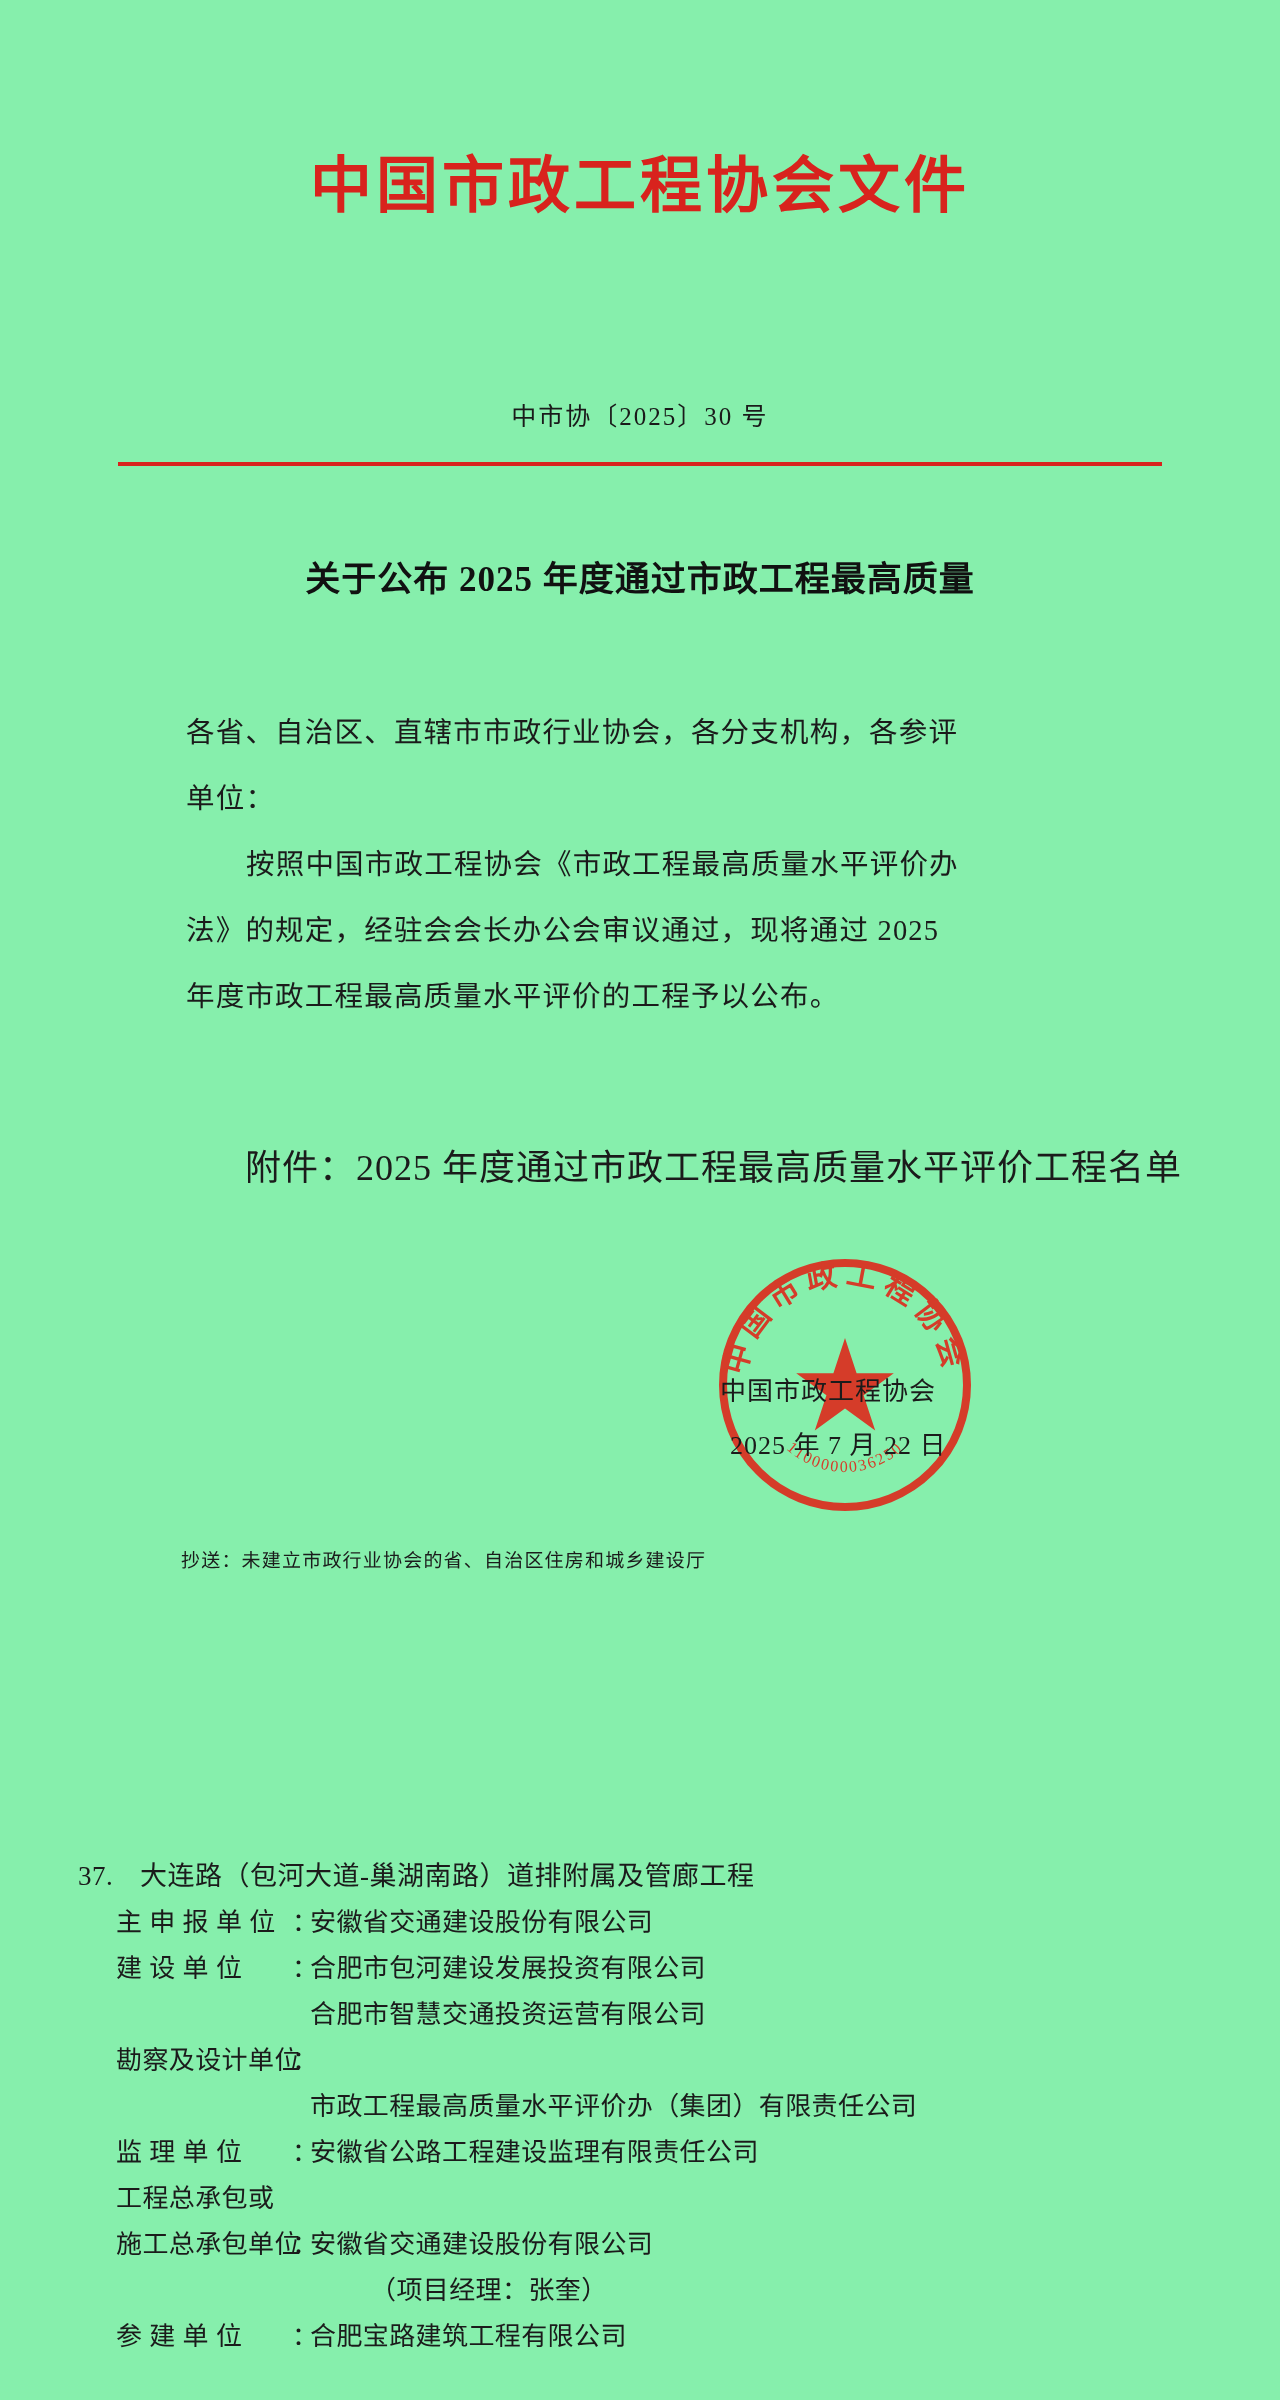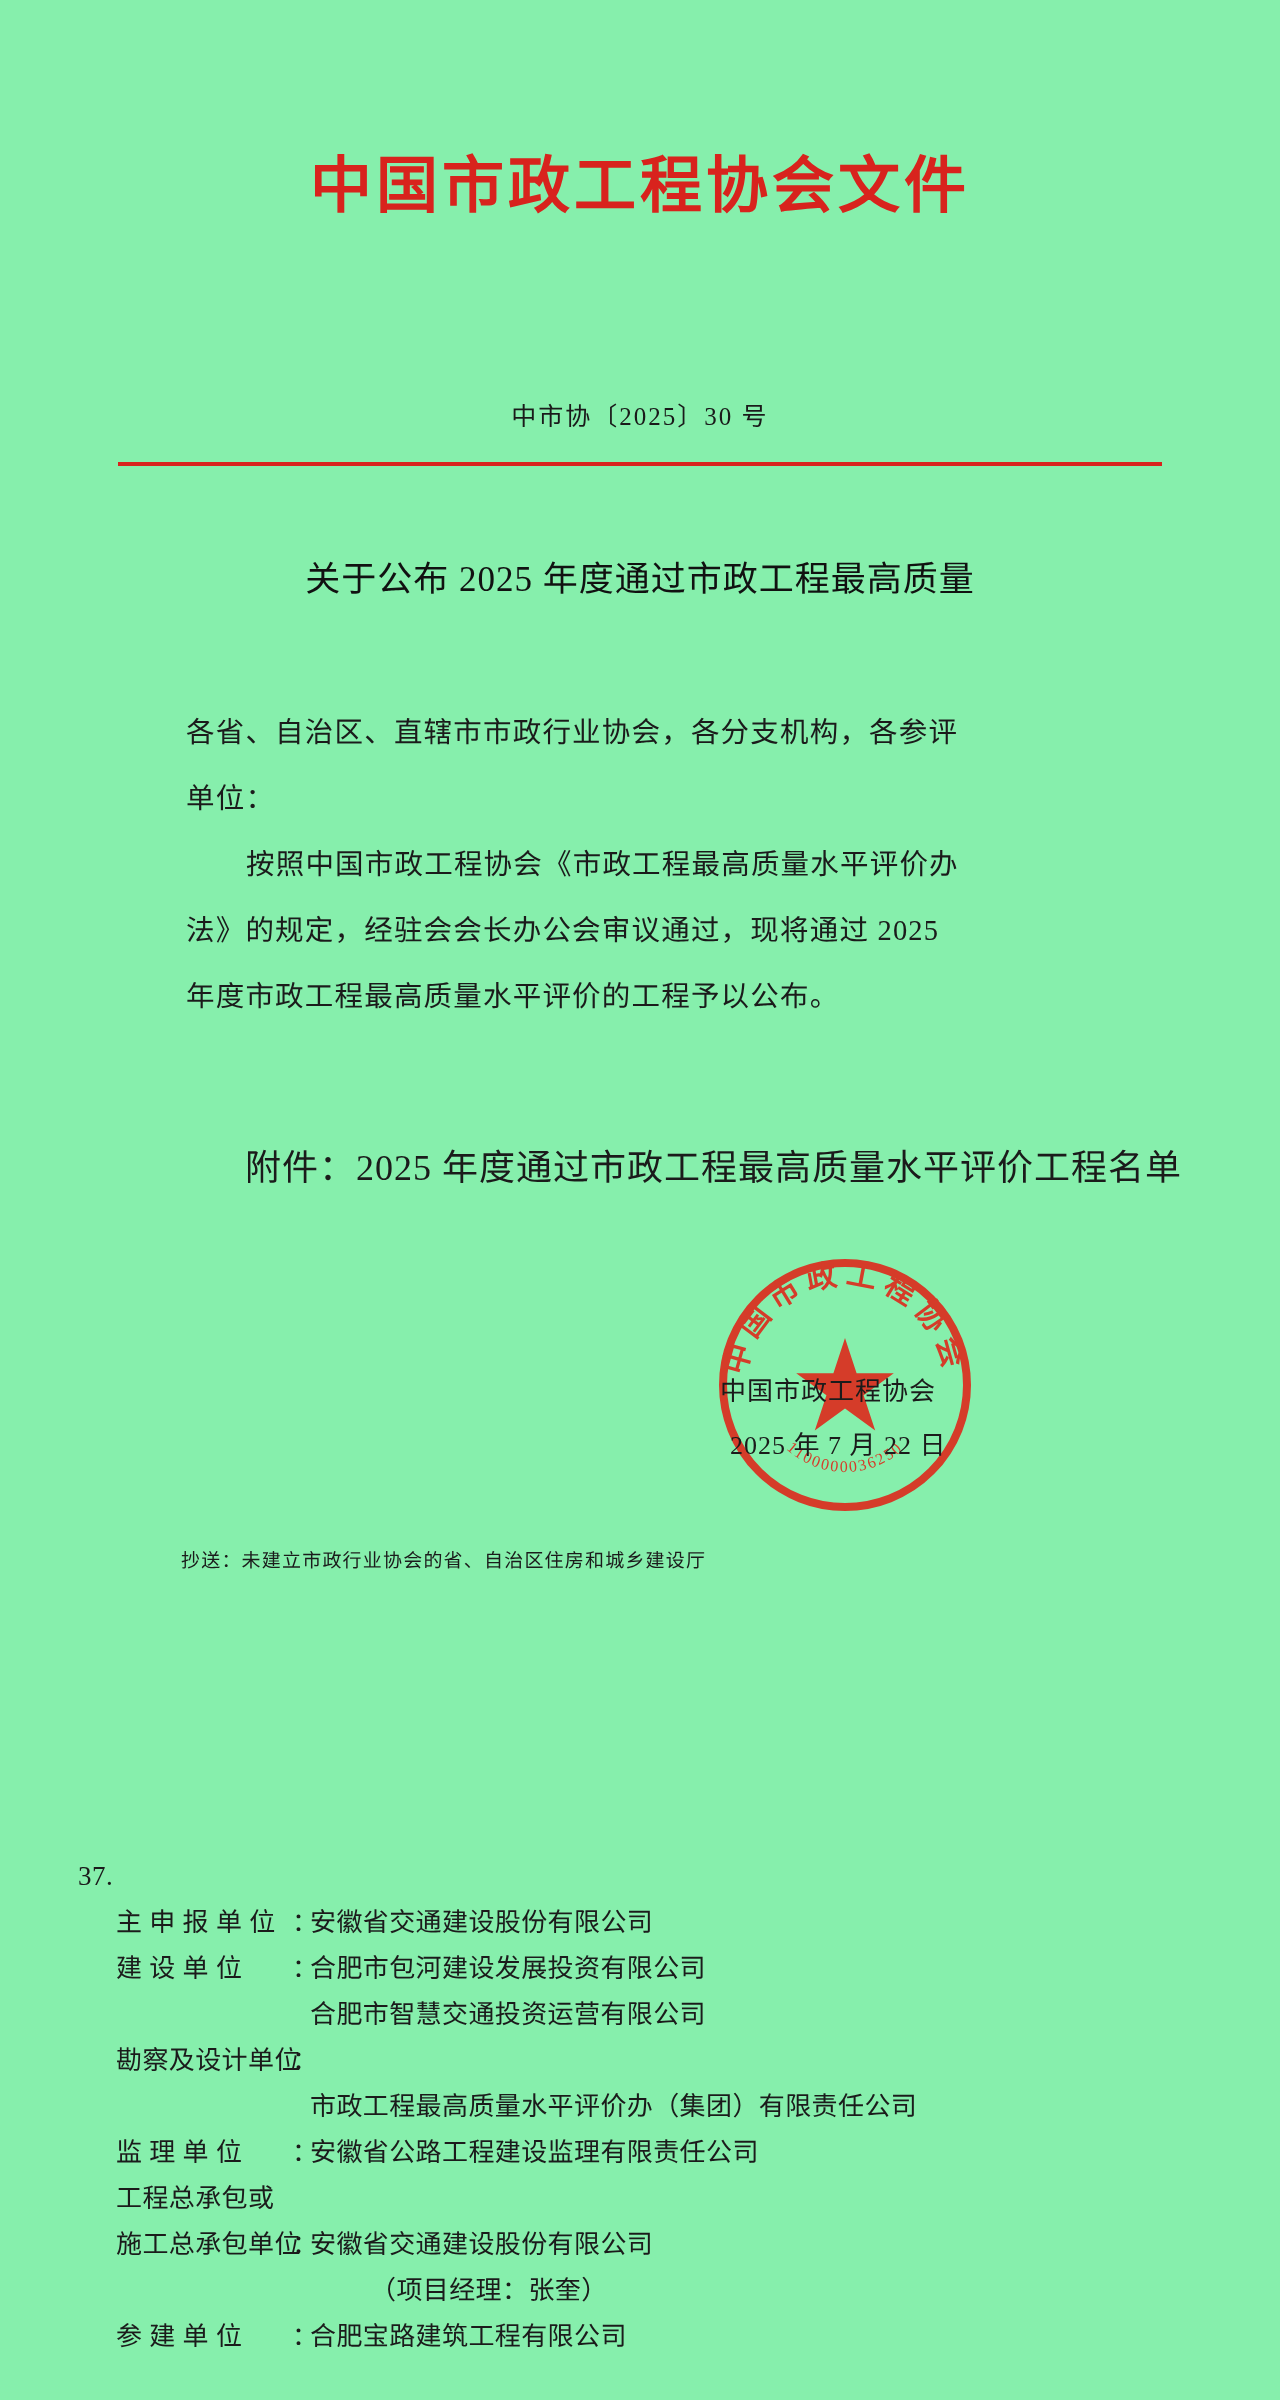--- a/index.html
+++ b/index.html
@@ -62,21 +62,21 @@
     background: #d8231d;
   }
 
   
   .heading {
     position: absolute;
     top: 552px;
     left: 0;
     width: 1280px;
     text-align: center;
-    font-weight: 400;
+    font-weight: 700;
     font-size: 35px;
     line-height: 1.62;
     letter-spacing: 1px;
     color: #111;
   }
   .heading .hline { display: block; white-space: nowrap; }
 
   
   .body-block {
     position: absolute;
@@ -258,20 +258,21 @@
     <div class="sign-org">中国市政工程协会</div>
     <div class="sign-date">2025 年 7 月 22 日</div>
   </div>
 
   <div class="cc-line">抄送：未建立市政行业协会的省、自治区住房和城乡建设厅</div>
 
   <div class="project-list">
 
     <div class="proj-title-row">
       <span class="proj-index">37.</span>
+      <span class="proj-name">大连路（包河大道-巢湖南路）道排附属及管廊工程</span>
     </div>
 
     <div class="proj-row">
       <span class="proj-label">
         <span class="lbl-text spread">主 申 报 单 位</span>
         <span class="lbl-colon">：</span>
       </span>
       <span class="proj-value">安徽省交通建设股份有限公司</span>
     </div>
 

